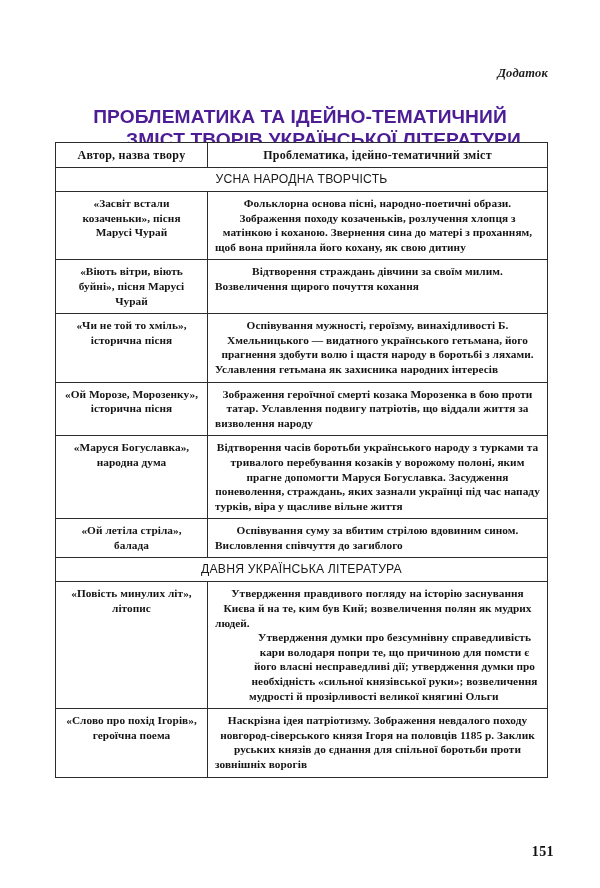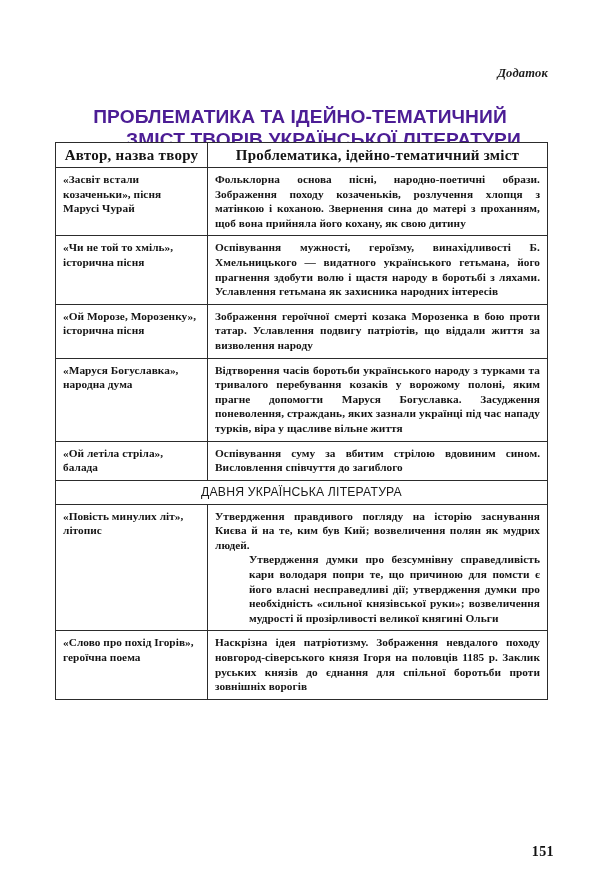--- a/index.html
+++ b/index.html
@@ -67,28 +67,29 @@
     background: #fff;
   }
   table.lit col.c1 { width: 152px; }
   table.lit col.c2 { width: 340px; }
 
   table.lit th,
   table.lit td {
     border: 1px solid #2c2c2c;
     vertical-align: top;
     padding: 4px 7px 5px 7px;
+    text-align: center;
   }
 
   
   tr.head-row th {
     text-align: center;
     font-family: "Liberation Serif", "DejaVu Serif", serif;
     font-weight: 700;
-    font-size: 15px;
+    font-size: 12px;
     line-height: 14px;
     letter-spacing: 0.25px;
     padding-top: 5px;
     padding-bottom: 5px;
     white-space: nowrap;
   }
 
   
   tr.section-row td {
     text-align: center;
@@ -156,26 +157,33 @@
         <col class="c2">
       </colgroup>
       <thead>
         <tr class="head-row">
           <th>Автор, назва твору</th>
           <th>Проблематика, ідейно-тематичний зміст</th>
         </tr>
       </thead>
       <tbody>
 
+        <tr class="section-row">
+          <td colspan="2">УСНА НАРОДНА ТВОРЧІСТЬ</td>
+        </tr>
 
         <tr>
           <td class="work">«Засвіт встали козаченьки», пісня Марусі Чурай</td>
           <td class="desc">Фольклорна основа пісні, народно-поетичні образи. Зображення походу козаченьків, розлучення хлопця з матінкою і коханою. Звернення сина до матері з проханням, щоб вона прийняла його кохану, як свою дитину</td>
         </tr>
 
+        <tr>
+          <td class="work">«Віють вітри, віють буйні», пісня Марусі Чурай</td>
+          <td class="desc">Відтворення страждань дівчини за своїм милим. Возвеличення щирого почуття кохання</td>
+        </tr>
 
         <tr>
           <td class="work">«Чи не той то хміль», історична пісня</td>
           <td class="desc">Оспівування мужності, героїзму, винахідливості Б. Хмельницького — видатного українського гетьмана, його прагнення здобути волю і щастя народу в боротьбі з ляхами. Уславлення гетьмана як захисника народних інтересів</td>
         </tr>
 
         <tr>
           <td class="work">«Ой Морозе, Морозенку», історична пісня</td>
           <td class="desc">Зображення героїчної смерті козака Морозенка в бою проти татар. Уславлення подвигу патріотів, що віддали життя за визволення народу</td>
         </tr>

